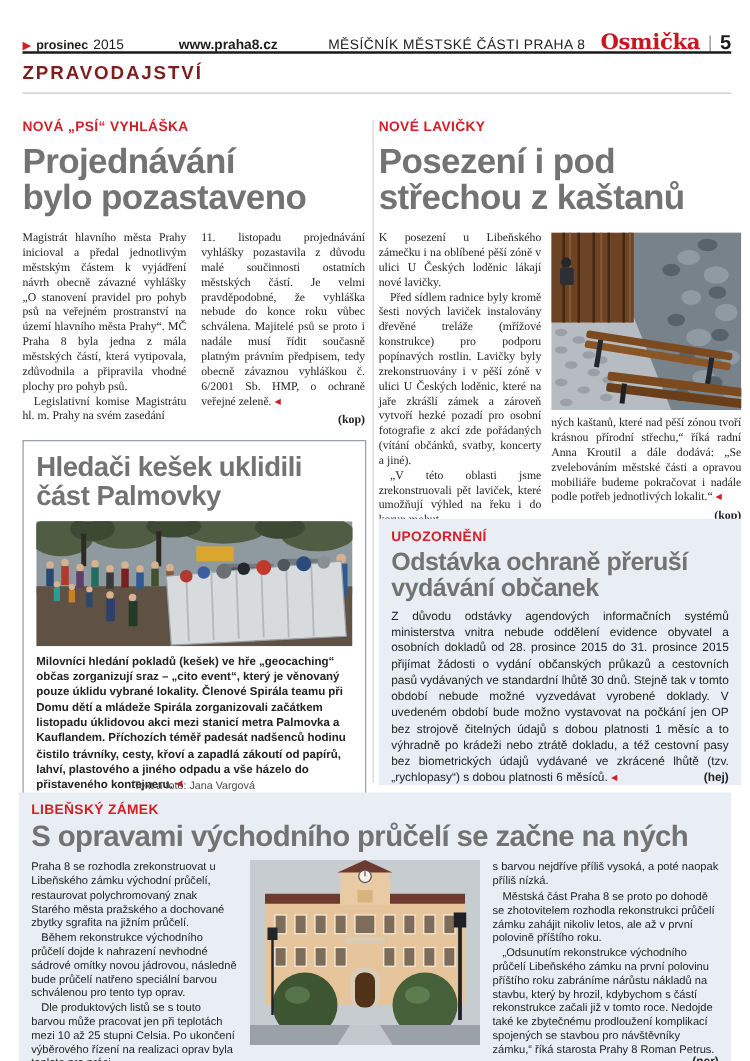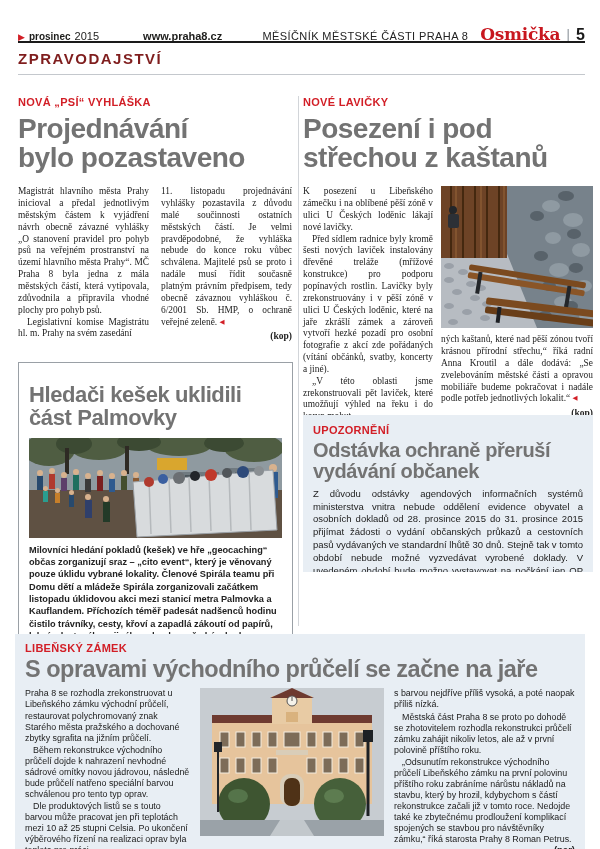--- a/index.html
+++ b/index.html
@@ -38,30 +38,30 @@
 
   
   .art-benches{position:absolute;left:303px;top:96px;width:290px;}
   .art-benches .cols{display:flex;gap:8px;margin-top:14px;}
   .art-benches .bcol1{width:130px;}
   .art-benches .bcol2{width:152px;}
   .photo-frame{display:block;}
   .art-benches .under-photo{margin-top:6px;}
 
   
-  .box-geo{position:absolute;left:18px;top:362px;width:275px;height:284px;border:1px solid #9aa0a6;
-           box-sizing:border-box;padding:19px 10px;overflow:hidden;}
+  .box-geo{position:absolute;left:18px;top:352px;width:275px;height:284px;border:1px solid #9aa0a6;
+           box-sizing:border-box;padding:8px 10px;overflow:hidden;}
   .box-geo .headline{font-size:22px;margin-top:2px;letter-spacing:-.4px;}
   .box-geo .caption{font-weight:700;font-size:9.2px;line-height:1.34;color:#222;margin-top:6px;}
   .box-geo .caption p{margin:0;}
   .box-geo .credit{text-align:center;font-weight:400;font-size:8.6px;color:#4a4a4a;margin-top:-11px;}
 
   
   .panel{background:#e8eef4;}
-  .panel-id{position:absolute;left:303px;top:415px;width:290px;height:157px;box-sizing:border-box;
+  .panel-id{position:absolute;left:303px;top:415px;width:290px;height:213px;box-sizing:border-box;
             padding:9px 10px;overflow:hidden;}
   .panel-id .headline{font-size:20px;letter-spacing:-.4px;margin-top:4px;}
   .panel-id .body{position:relative;font-size:9.5px;line-height:1.36;text-align:justify;color:#222;margin-top:6px;}
   .sig-abs{position:absolute;right:0;bottom:0;font-weight:700;font-size:9.5px;}
 
   
   .panel-castle{position:absolute;left:15px;top:634px;width:570px;height:250px;box-sizing:border-box;
                 padding:8px 10px;overflow:hidden;}
   .panel-castle .headline{font-size:23.5px;letter-spacing:-.5px;white-space:nowrap;margin-top:3px;}
   .panel-castle .cols{display:flex;gap:10px;margin-top:7px;}
@@ -332,21 +332,21 @@
     </div>
     <div class="body">
       <span>Z důvodu odstávky agendových informačních systémů ministerstva vnitra nebude oddělení evidence obyvatel a osobních dokladů od 28. prosince 2015 do 31. prosince 2015 přijímat žádosti o vydání občanských průkazů a cestovních pasů vydávaných ve standardní lhůtě 30 dnů. Stejně tak v tomto období nebude možné vyzvedávat vyrobené doklady. V uvedeném období bude možno vystavovat na počkání jen OP bez strojově čitelných údajů s dobou platnosti 1 měsíc a to výhradně po krádeži nebo ztrátě dokladu, a též cestovní pasy bez biometrických údajů vydávané ve zkrácené lhůtě (tzv. „rychlopasy“) s dobou platnosti 6 měsíců.</span>
       <span class="endmark">◀</span>
       <span class="sig-abs">(hej)</span>
     </div>
   </div>
 
   <div class="panel panel-castle">
     <div class="kicker">LIBEŇSKÝ ZÁMEK</div>
-    <div class="headline">S opravami východního průčelí se začne na jaře</div>
+    <div class="headline">S opravami východního průčelí se začne na ných</div>
     <div class="cols">
       <div class="ccol ccol1">
         <p>Praha 8 se rozhodla zrekonstruovat u Libeňského zámku východní průčelí, restaurovat polychromovaný znak Starého města pražského a dochované zbytky sgrafita na jižním průčelí.</p>
         <p>Během rekonstrukce východního průčelí dojde k nahrazení nevhodné sádrové omítky novou jádrovou, následně bude průčelí natřeno speciální barvou schválenou pro tento typ oprav.</p>
         <p>Dle produktových listů se s touto barvou může pracovat jen při teplotách mezi 10 až 25 stupni Celsia. Po ukončení výběrového řízení na realizaci oprav byla teplota pro práci</p>
       </div>
       <svg class="cphoto" width="184" height="148" viewBox="0 0 184 148">
         <rect width="184" height="148" fill="#c7ccd1"></rect>
         <rect x="12" y="34" width="160" height="82" fill="#e6c49c"></rect>
         <rect x="12" y="27" width="160" height="8" fill="#6e3a30"></rect>

